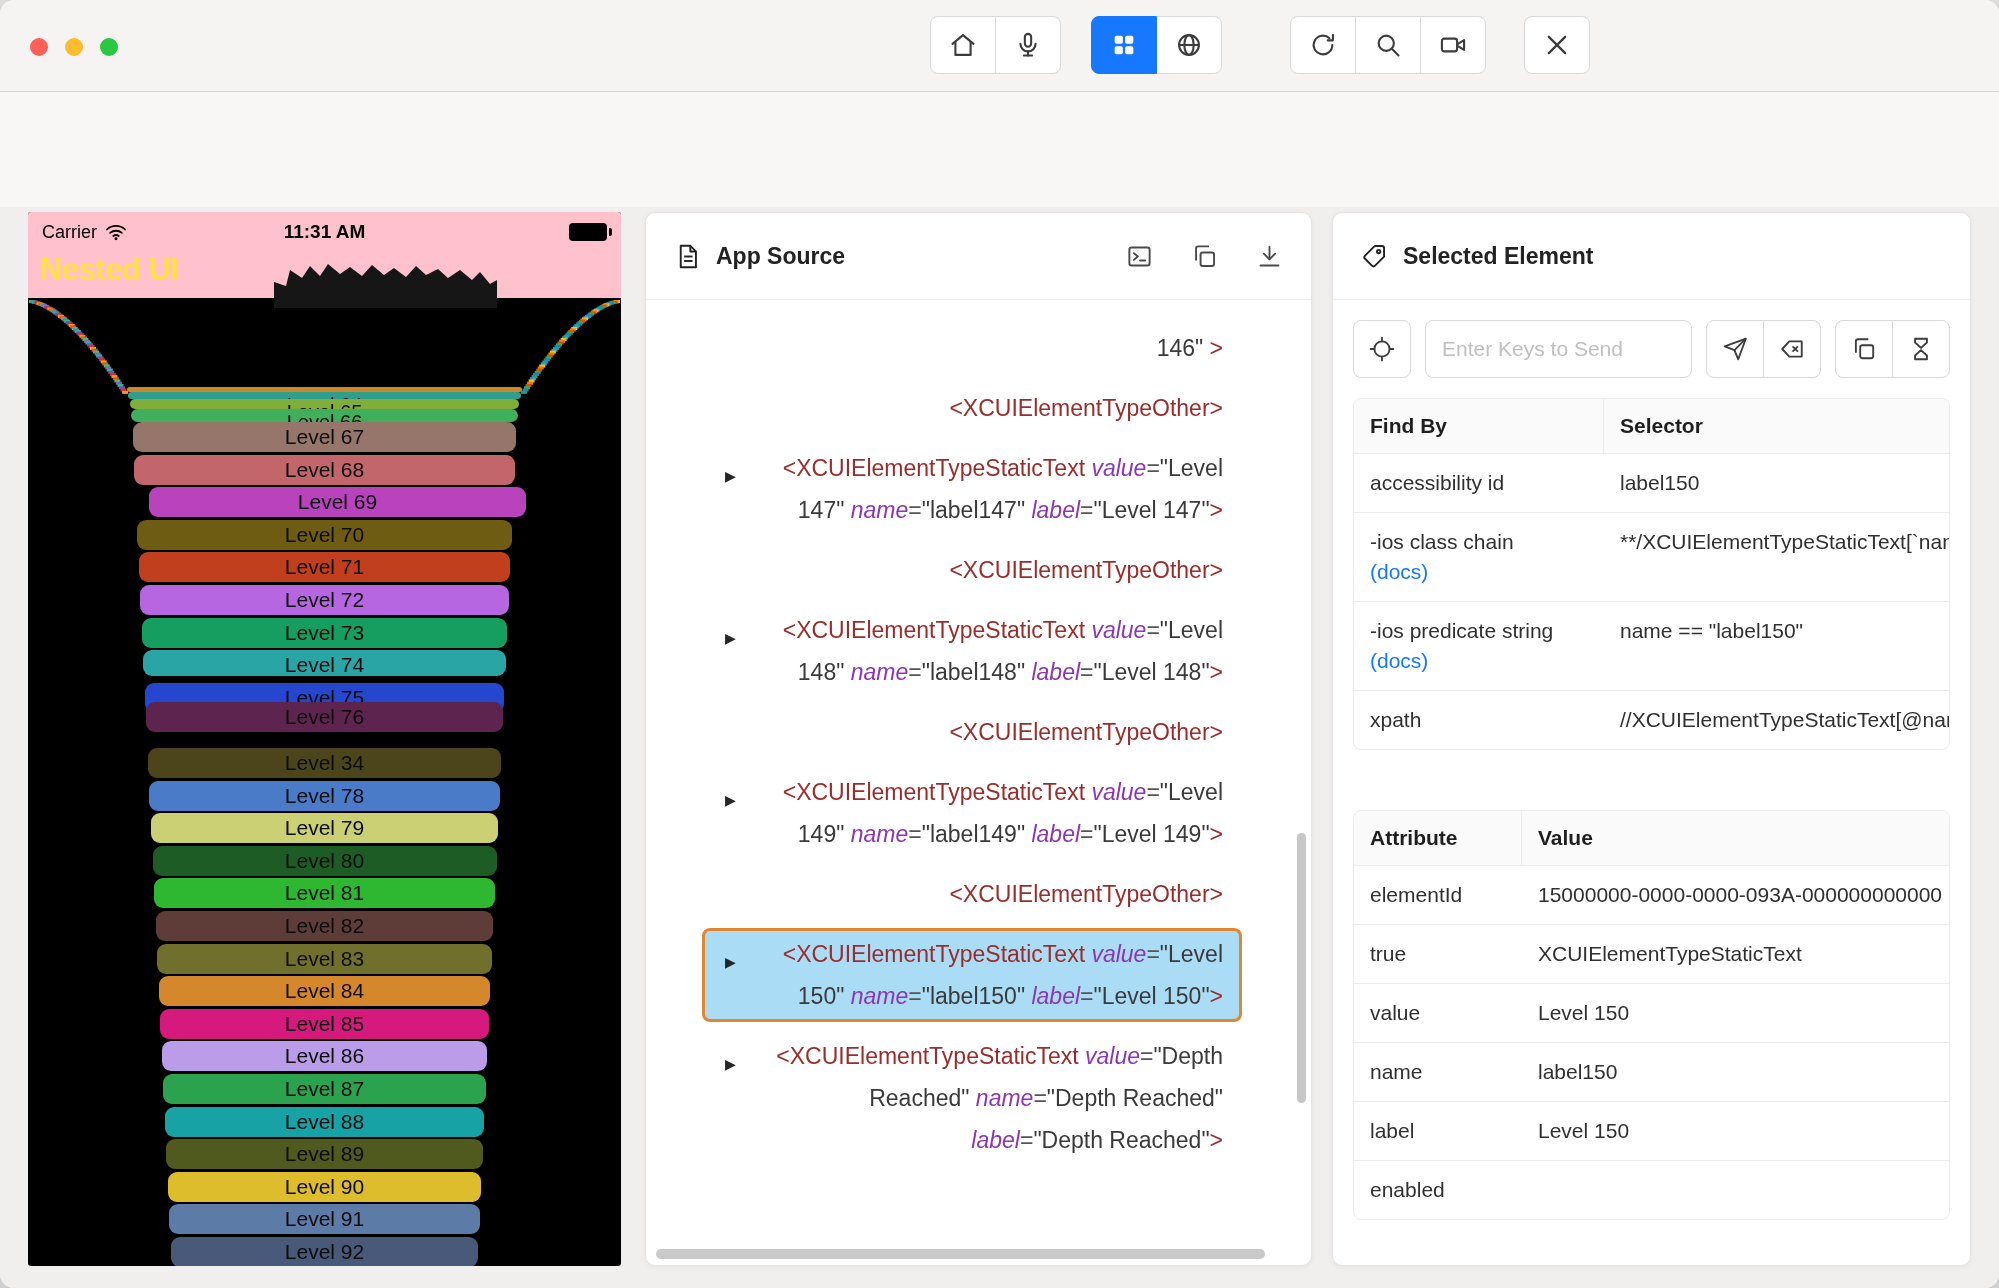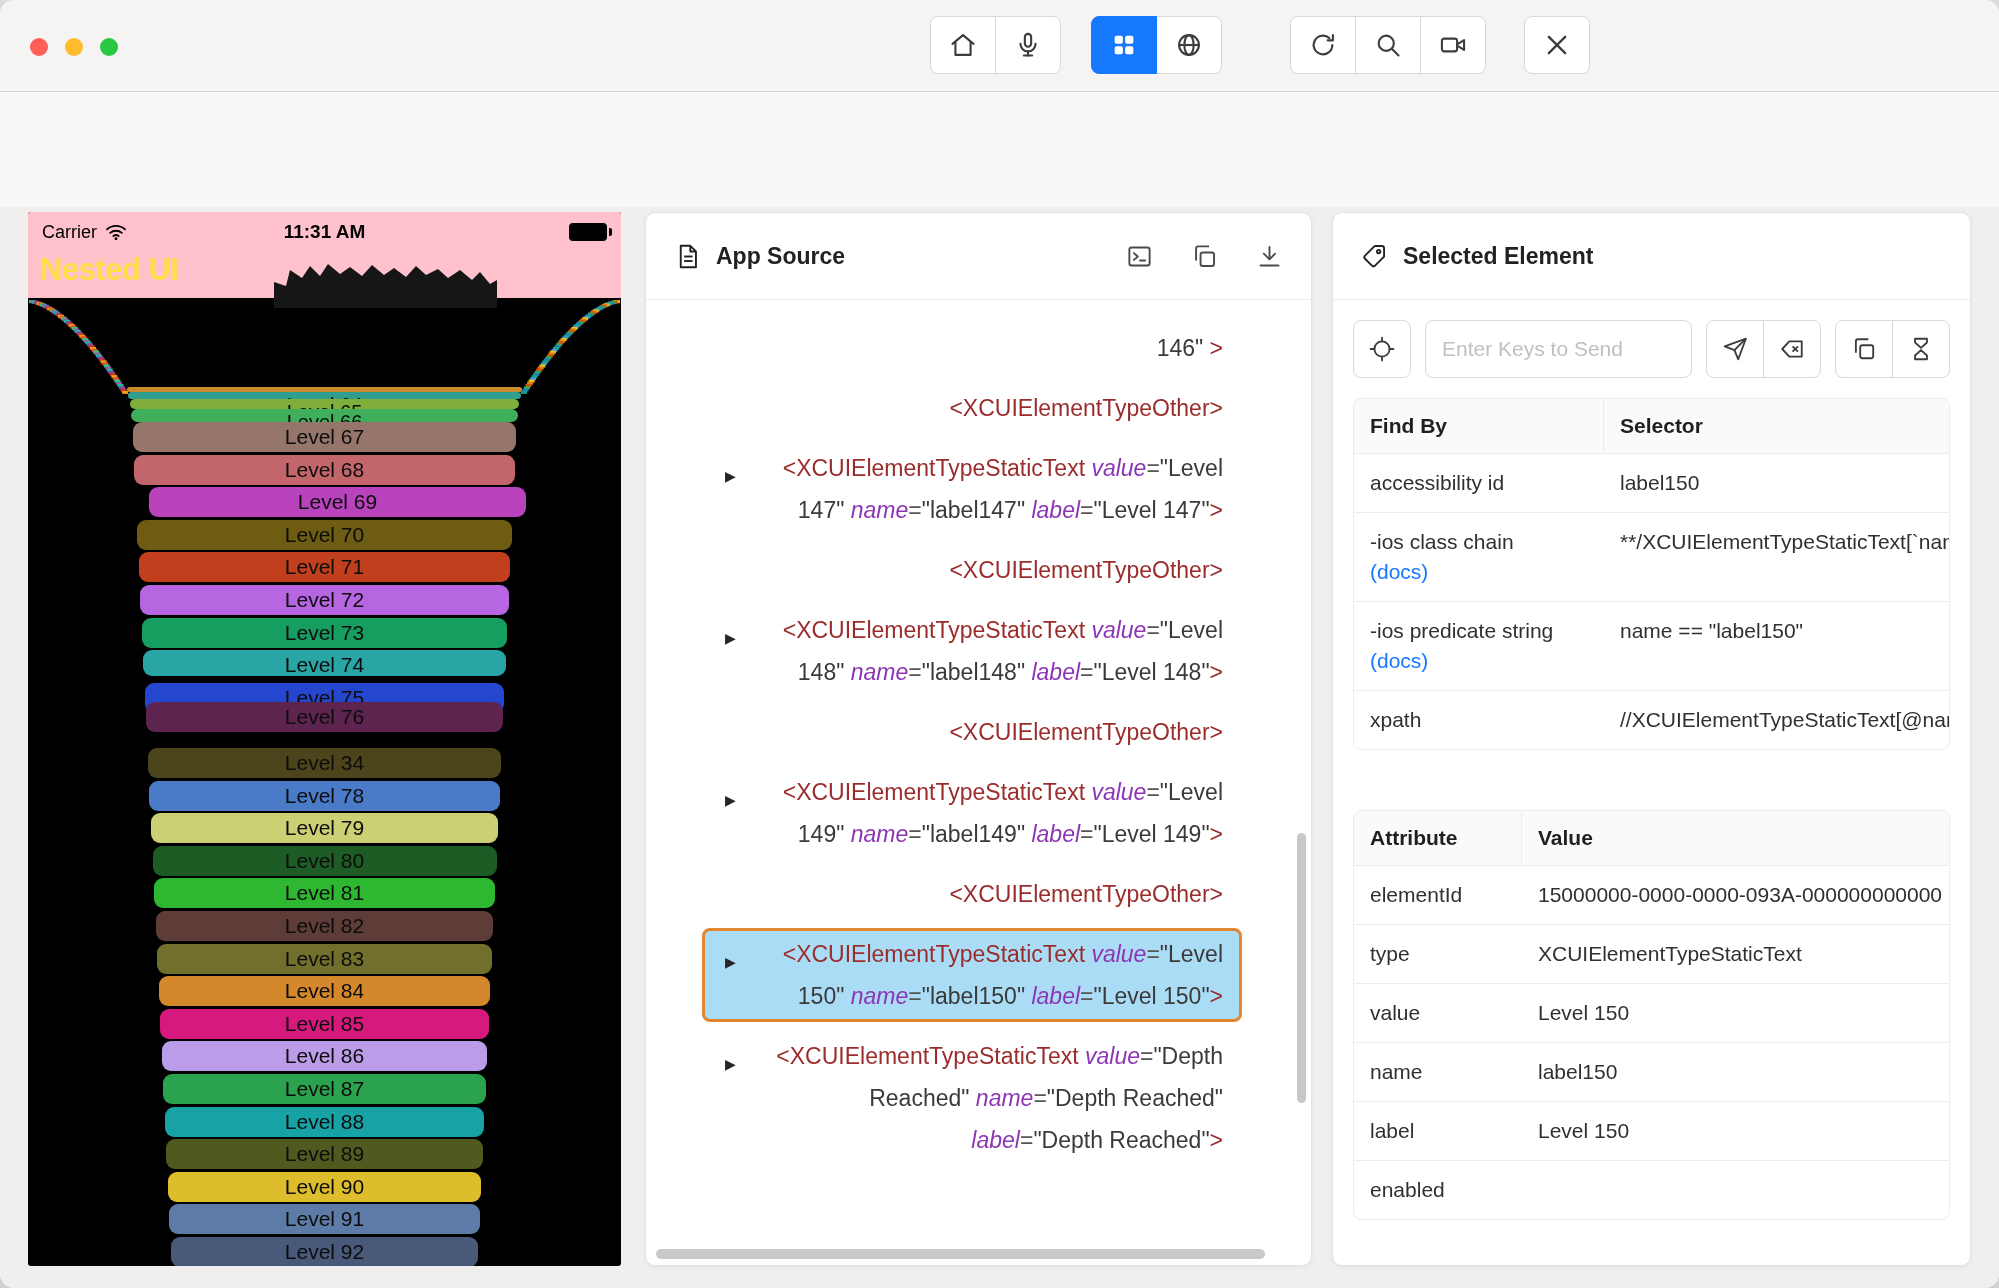--- a/index.html
+++ b/index.html
@@ -521,21 +521,21 @@
           <div class="thead">
             <div class="th k2">Attribute</div>
             <div class="th">Value</div>
           </div>
           <div>
               <div class="trow">
                 <div class="tcell key2">elementId</div>
                 <div class="tcell val">15000000-0000-0000-093A-000000000000</div>
               </div>
               <div class="trow">
-                <div class="tcell key2">type</div>
+                <div class="tcell key2">true</div>
                 <div class="tcell val">XCUIElementTypeStaticText</div>
               </div>
               <div class="trow">
                 <div class="tcell key2">value</div>
                 <div class="tcell val">Level 150</div>
               </div>
               <div class="trow">
                 <div class="tcell key2">name</div>
                 <div class="tcell val">label150</div>
               </div>

